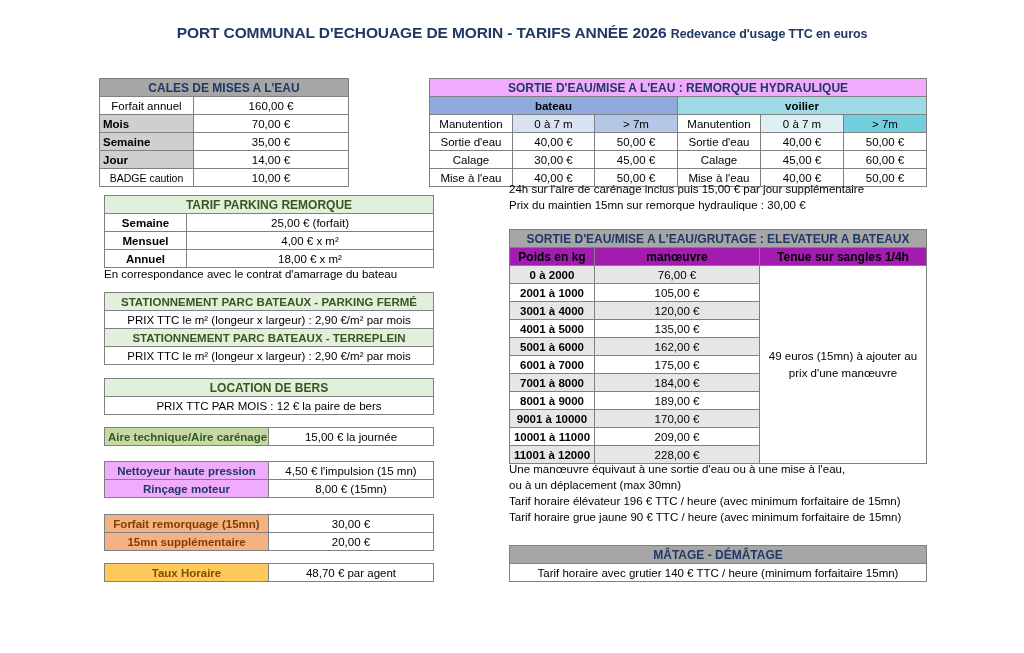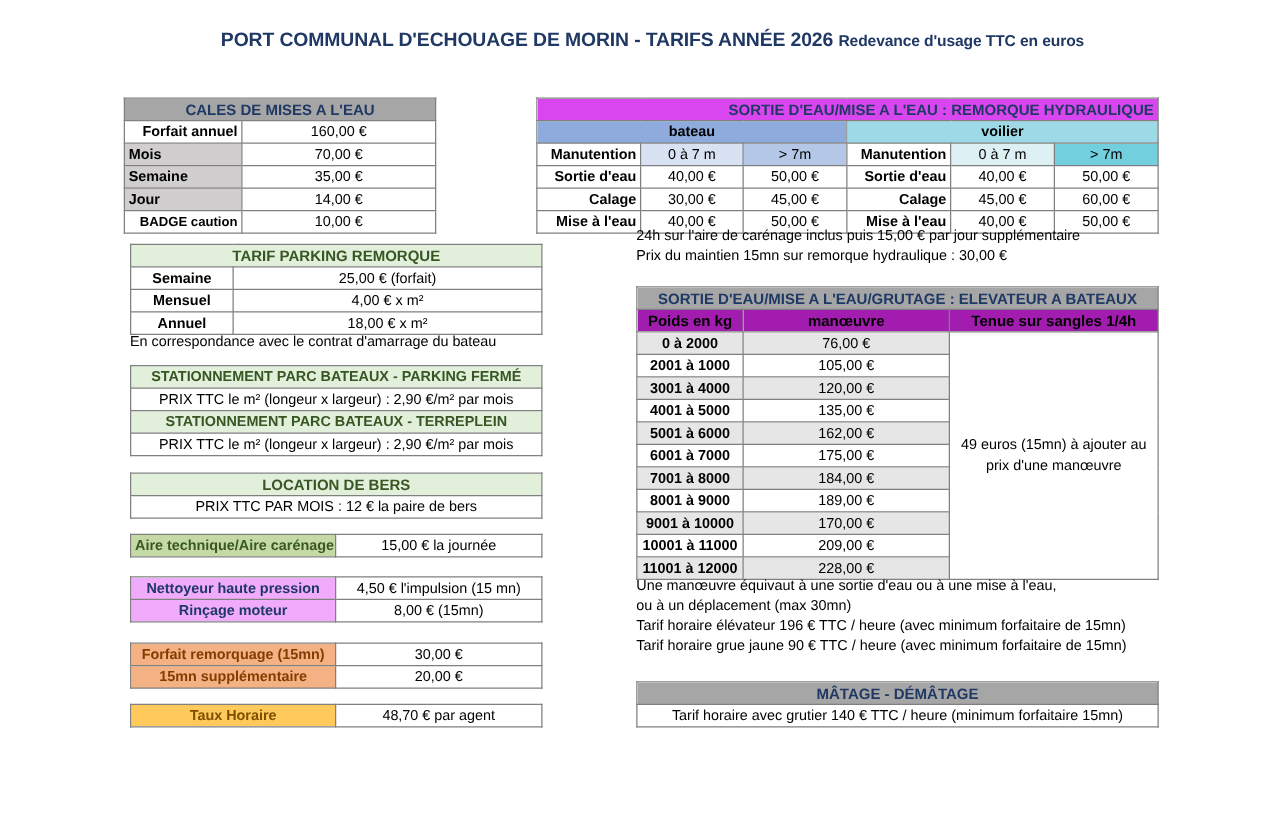--- a/index.html
+++ b/index.html
@@ -53,33 +53,33 @@
     line-height: 16px;
     vertical-align: middle;
     overflow: hidden;
     white-space: nowrap;
   }
   .ctr { text-align: center; }
   .b   { font-weight: bold; }
 
   
   .hdr-gray   { background: #a6a6a6; color: #1f3864; font-weight: bold; text-align: center; font-size: 12px; }
-  .hdr-blue   { background: #d946ef; color: #1f3864; font-weight: bold; text-align: right; font-size: 12px; }
+  .hdr-blue   { background: #f0abfc; color: #1f3864; font-weight: bold; text-align: center; font-size: 12px; }
   .hdr-green  { background: #e2efda; color: #375623; font-weight: bold; text-align: center; font-size: 12px; }
   .hdr-green2 { background: #e2efda; color: #375623; font-weight: bold; text-align: center; font-size: 11.5px; }
 
   .sub-bateau   { background: #8faadc; color: #000; font-weight: bold; text-align: center; }
   .sub-voilier  { background: #9edae5; color: #000; font-weight: bold; text-align: center; }
   .cell-b-0a7   { background: #d9e2f3; text-align: center; }
   .cell-b-sup7  { background: #b4c7e7; text-align: center; }
   .cell-v-0a7   { background: #ddf1f4; text-align: center; }
   .cell-v-sup7  { background: #72cfde; text-align: center; }
 
   .rowhdr-gray  { background: #d0cece; font-weight: bold; text-align: left; }
-  .rowhdr-white { background: #ffffff; font-weight: bold; text-align: right; }
+  .rowhdr-white { background: #ffffff; font-weight: normal; text-align: center; }
   .zebra        { background: #e7e6e6; }
 
   .lbl-green  { background: #c5d9a5; color: #385723; font-weight: bold; text-align: center; }
   .lbl-blue   { background: #f0abfc; color: #1f3864; font-weight: bold; text-align: center; }
   .lbl-orange { background: #f4b183; color: #833c00; font-weight: bold; text-align: center; }
   .lbl-yellow { background: #ffc95b; color: #7f4f00; font-weight: bold; text-align: center; }
 
   .wgt-hdr { background: #a21caf; font-weight: bold; text-align: center; font-size: 12px; }
 
   

